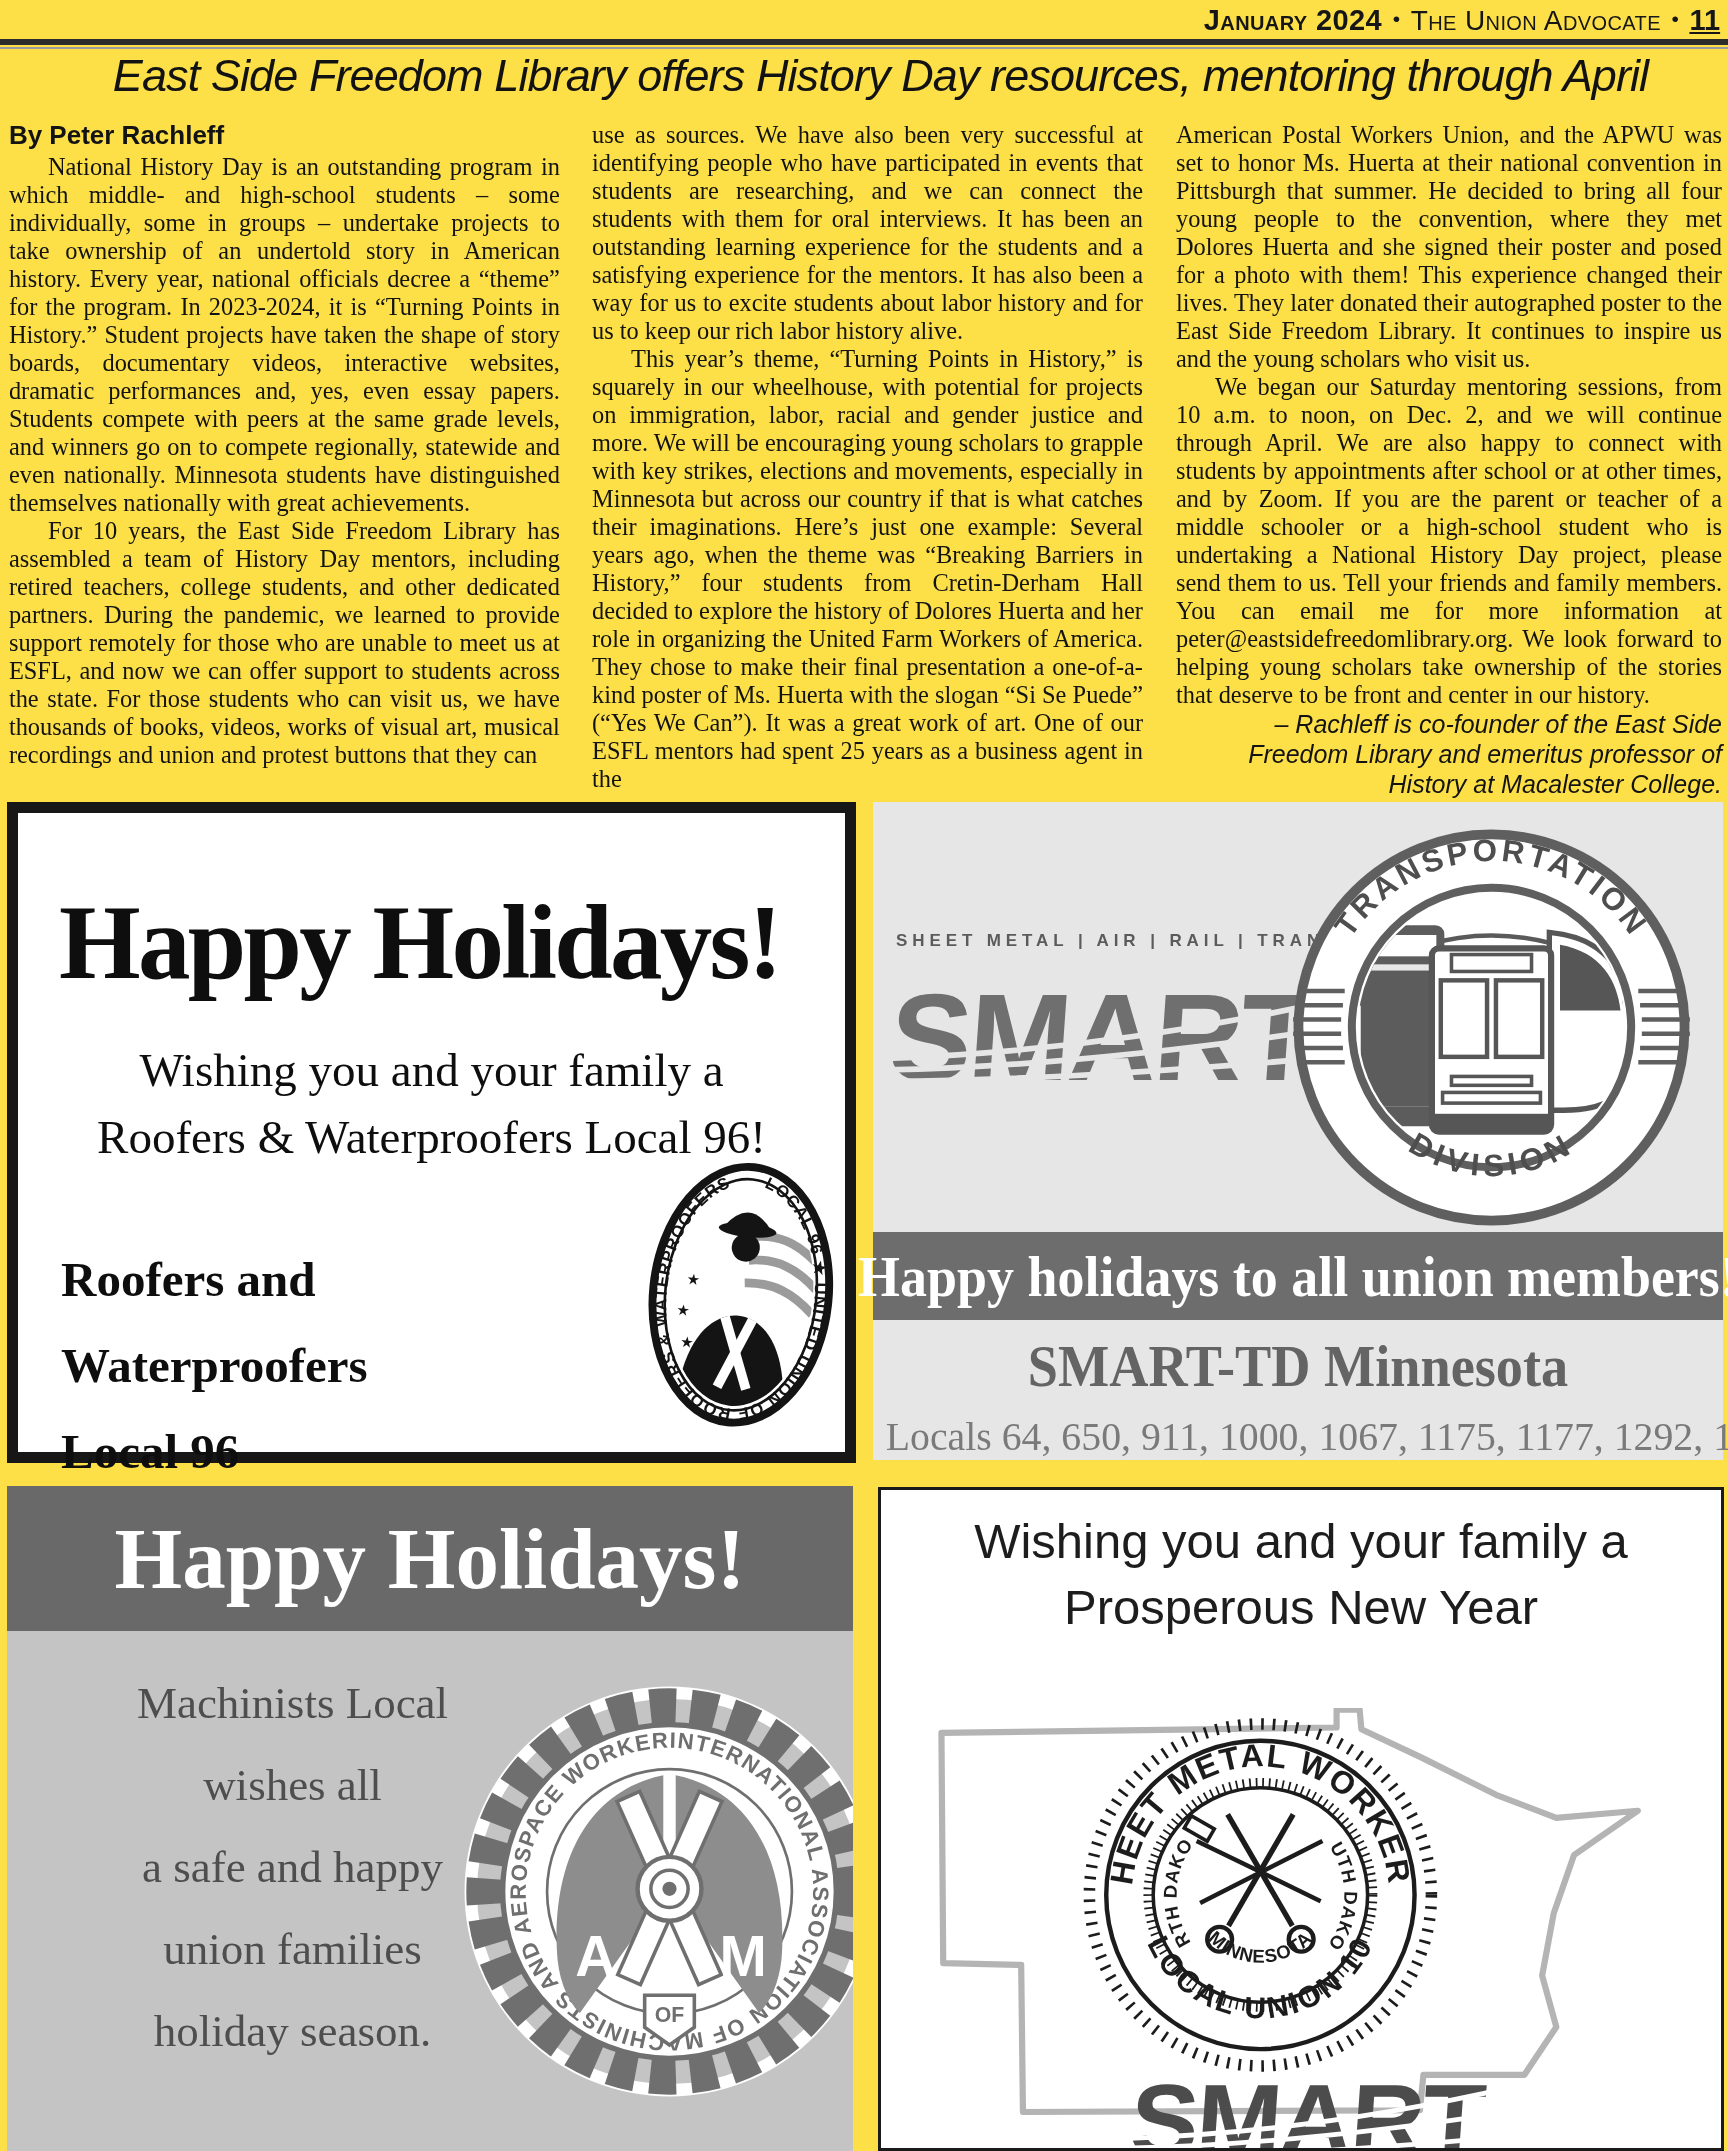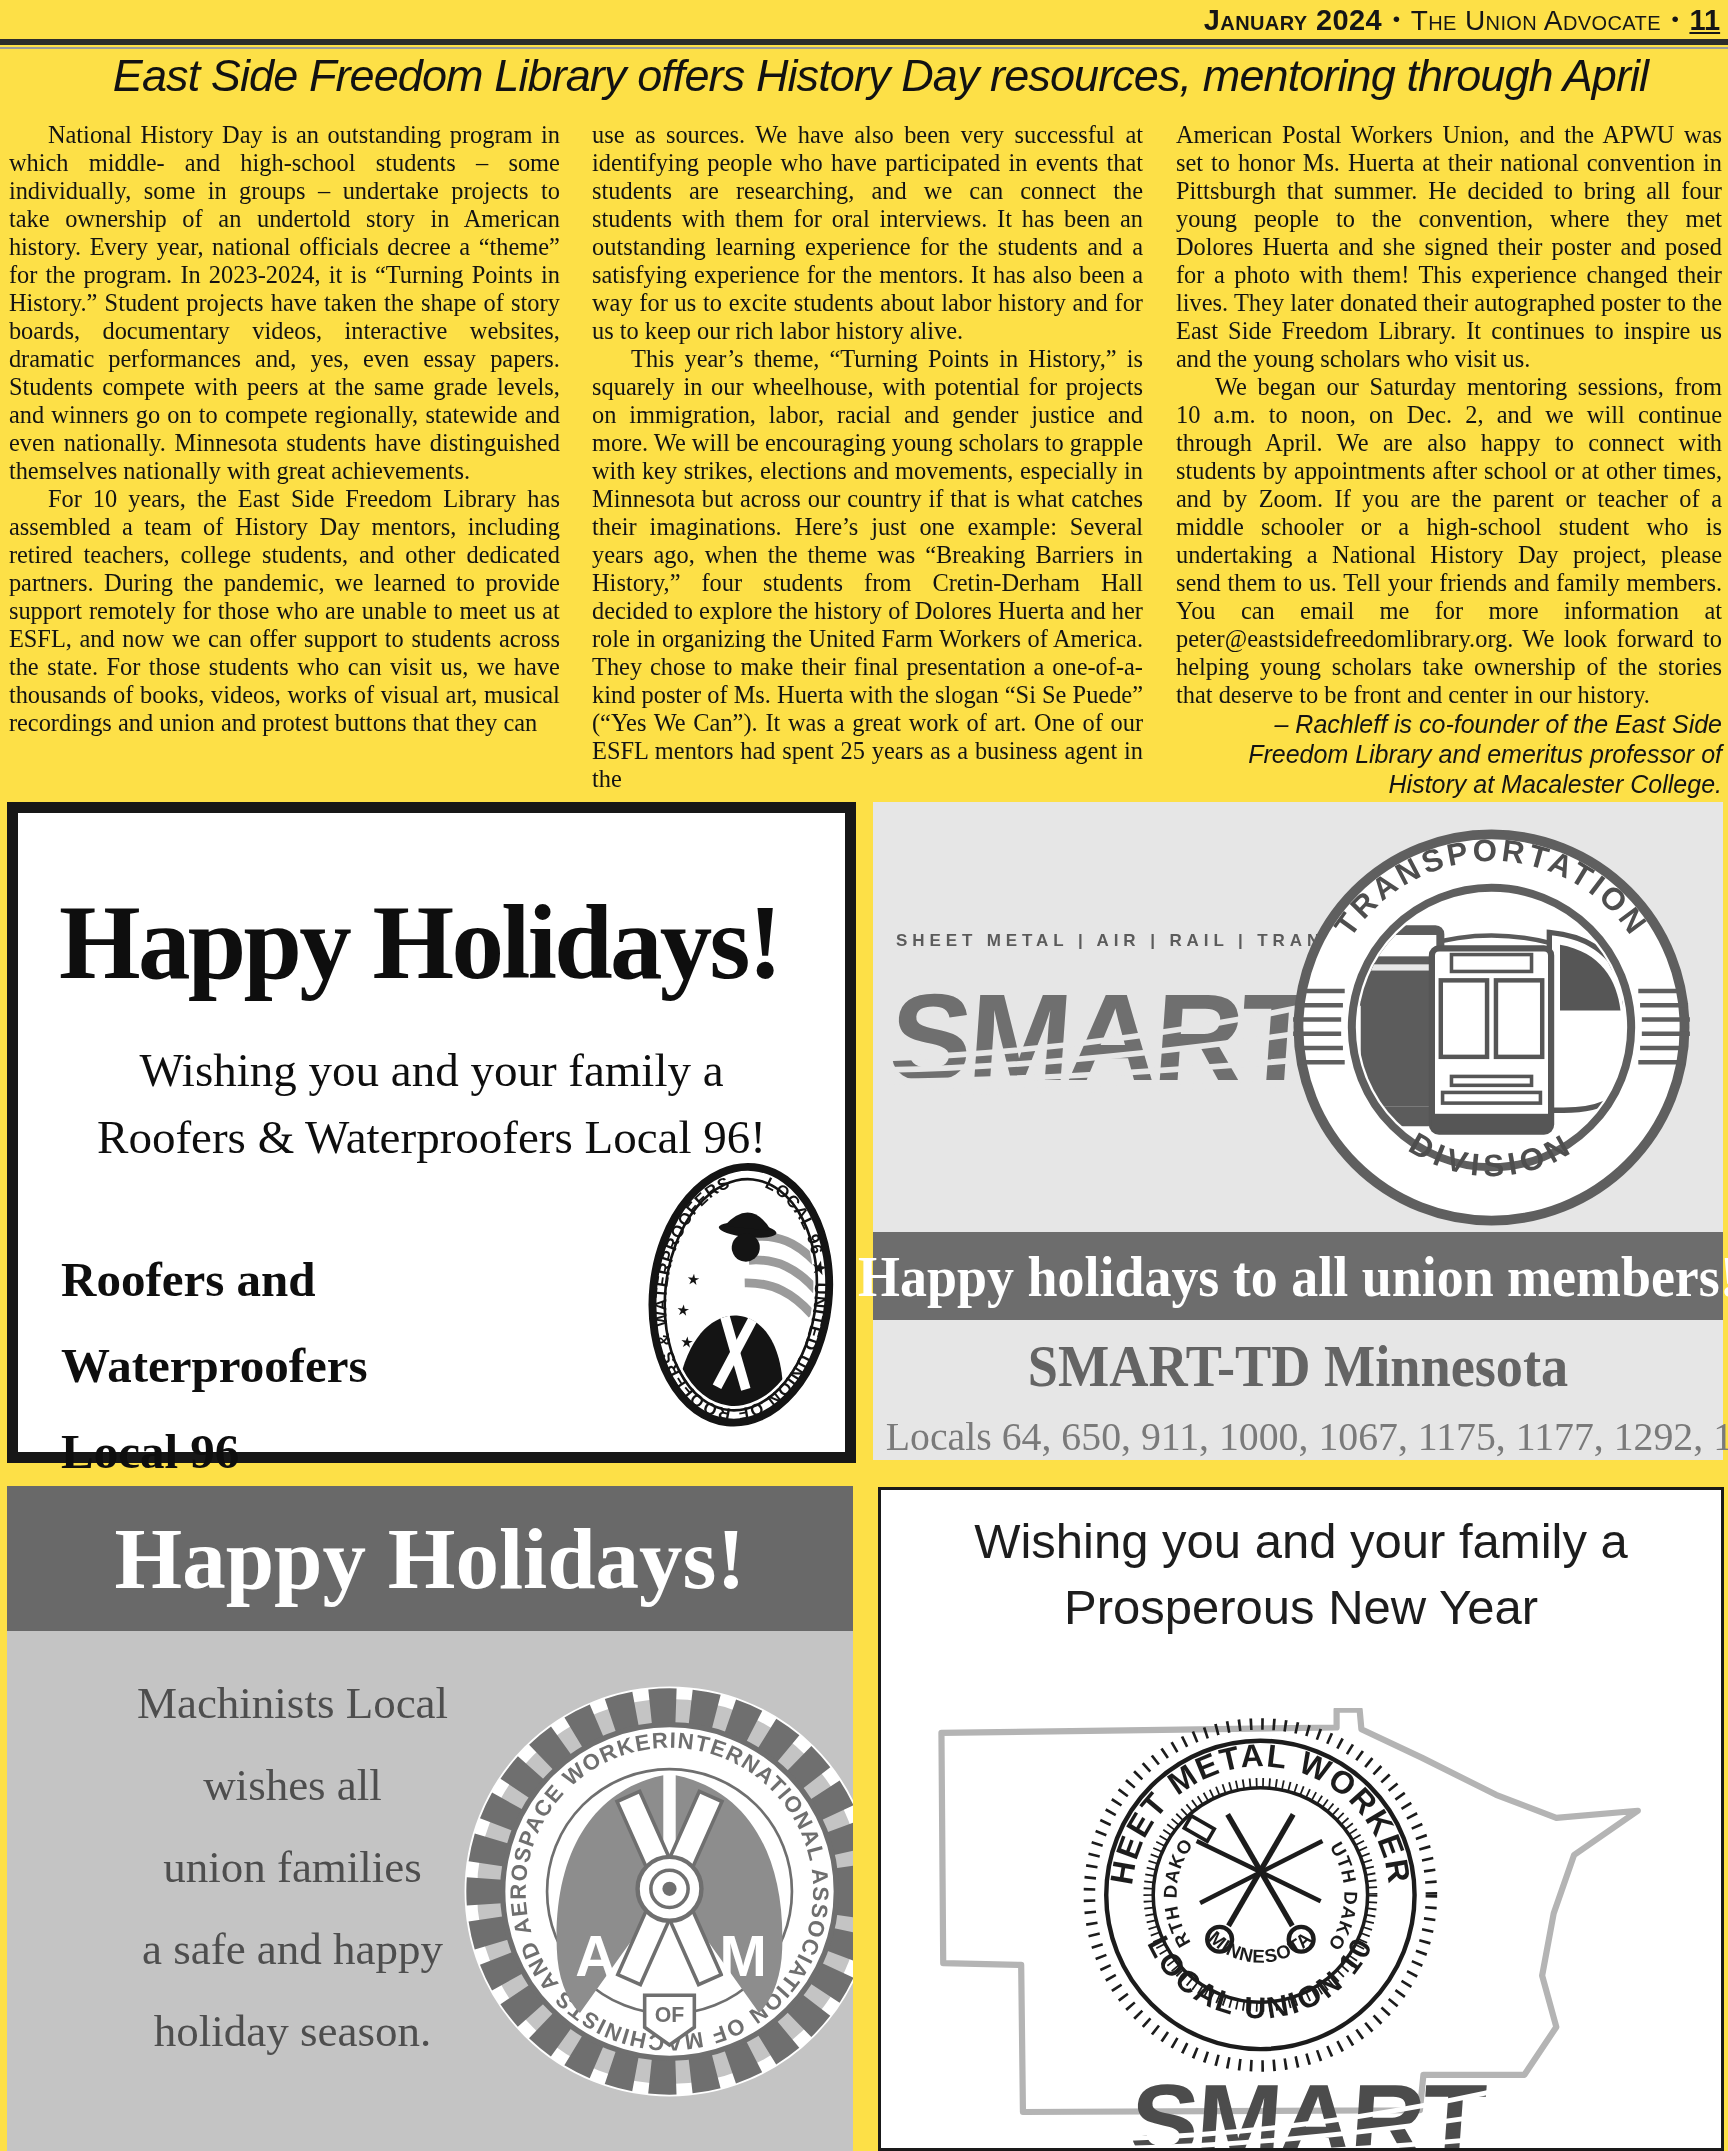--- a/index.html
+++ b/index.html
@@ -89,20 +89,21 @@
 
   <div class="masthead">
     <span class="issue">January 2024</span><span class="dot">•</span><span class="pub">The Union Advocate</span><span class="dot">•</span><span class="pagenum">11</span>
   </div>
   <div class="rule1"></div>
   <div class="rule2"></div>
 
   <div class="headline">East Side Freedom Library offers History Day resources, mentoring through April</div>
 
   <div class="col" id="col1">
+    <div class="byline">By Peter Rachleff</div>
     <p>National History Day is an outstanding program in which middle- and high-school students – some individually, some in groups – undertake projects to take ownership of an undertold story in American history. Every year, national officials decree a “theme” for the program. In 2023-2024, it is “Turning Points in History.” Student projects have taken the shape of story boards, documentary videos, interactive websites, dramatic performances and, yes, even essay papers. Students compete with peers at the same grade levels, and winners go on to compete regionally, statewide and even nationally. Minnesota students have distinguished themselves nationally with great achievements.</p>
     <p>For 10 years, the East Side Freedom Library has assembled a team of History Day mentors, including retired teachers, college students, and other dedicated partners. During the pandemic, we learned to provide support remotely for those who are unable to meet us at ESFL, and now we can offer support to students across the state. For those students who can visit us, we have thousands of books, videos, works of visual art, musical recordings and union and protest buttons that they can</p>
   </div>
   <div class="col" id="col2">
     <p class="cont">use as sources. We have also been very successful at identifying people who have participated in events that students are researching, and we can connect the students with them for oral interviews. It has been an outstanding learning experience for the students and a satisfying experience for the mentors. It has also been a way for us to excite students about labor history and for us to keep our rich labor history alive.</p>
     <p>This year’s theme, “Turning Points in History,” is squarely in our wheelhouse, with potential for projects on immigration, labor, racial and gender justice and more. We will be encouraging young scholars to grapple with key strikes, elections and movements, especially in Minnesota but across our country if that is what catches their imaginations. Here’s just one example: Several years ago, when the theme was “Breaking Barriers in History,” four students from Cretin-Derham Hall decided to explore the history of Dolores Huerta and her role in organizing the United Farm Workers of America. They chose to make their final presentation a one-of-a-kind poster of Ms. Huerta with the slogan “Si Se Puede” (“Yes We Can”). It was a great work of art. One of our ESFL mentors had spent 25 years as a business agent in the</p>
   </div>
   <div class="col" id="col3">
     <p class="cont">American Postal Workers Union, and the APWU was set to honor Ms. Huerta at their national convention in Pittsburgh that summer. He decided to bring all four young people to the convention, where they met Dolores Huerta and she signed their poster and posed for a photo with them! This experience changed their lives. They later donated their autographed poster to the East Side Freedom Library. It continues to inspire us and the young scholars who visit us.</p>
     <p>We began our Saturday mentoring sessions, from 10 a.m. to noon, on Dec. 2, and we will continue through April. We are also happy to connect with students by appointments after school or at other times, and by Zoom. If you are the parent or teacher of a middle schooler or a high-school student who is undertaking a National History Day project, please send them to us. Tell your friends and family members. You can email me for more information at peter@eastsidefreedomlibrary.org. We look forward to helping young scholars take ownership of the stories that deserve to be front and center in our history.</p>
@@ -220,22 +221,22 @@
     <div class="s-locals">Locals 64, 650, 911, 1000, 1067, 1175, 1177, 1292, 1614 &amp; 1976.</div>
   </div>
 
   <div id="ad-machinists">
     <div class="m-header">
       <span>Happy Holidays!</span>
     </div>
     <div class="m-lines">
       <div>Machinists Local</div>
       <div>wishes all</div>
+      <div>a safe and happy</div>
       <div>union families</div>
-      <div>a safe and happy</div>
       <div>holiday season.</div>
     </div>
     <svg class="m-gear" viewBox="0 0 470 470">
       <circle cx="235" cy="235" r="224" fill="none" stroke="#fff" stroke-width="14"></circle>
       <circle cx="235" cy="235" r="207" fill="none" stroke="#6f6f6f" stroke-width="44" stroke-dasharray="29 16.4"></circle>
       <circle cx="235" cy="235" r="188" fill="#fff" stroke="#6f6f6f" stroke-width="6"></circle>
       <circle cx="235" cy="235" r="138" fill="#fff" stroke="#6f6f6f" stroke-width="3"></circle>
       <path id="iamring" d="M 235,73 a162,162 0 1 1 -0.1,0" fill="none"></path>
       <text font-size="25" font-weight="bold" letter-spacing="1.5" fill="#6f6f6f">
         <textPath href="#iamring" startOffset="0">INTERNATIONAL ASSOCIATION OF MACHINISTS AND AEROSPACE WORKERS ★</textPath>

